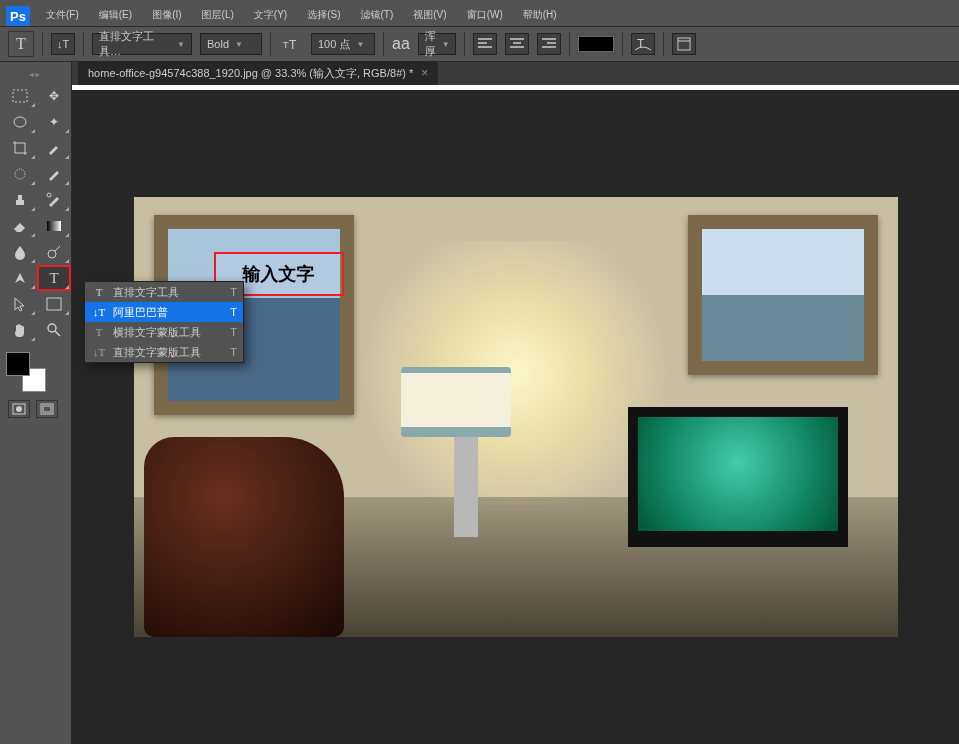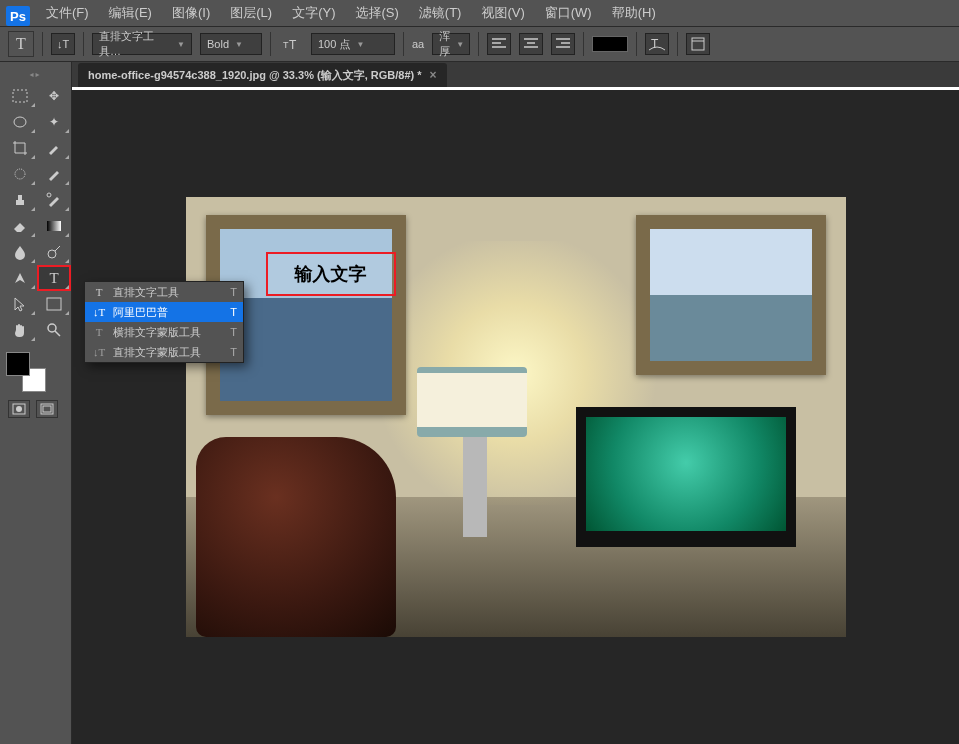--- a/index.html
+++ b/index.html
@@ -1,19 +1,19 @@
 <!DOCTYPE html>
 <html><head>
 <meta charset="utf-8">
 <style>
 * { margin: 0; padding: 0; box-sizing: border-box; font-family: "Microsoft YaHei", Arial, sans-serif; }
 body { background: #535353; color: #ccc; width: 959px; height: 744px; overflow: hidden; font-size: 12px; }
 .menubar { background: #535353; height: 26px; display: flex; align-items: flex-end; padding-left: 6px; }
 .ps-logo { width: 24px; height: 20px; background: #1473e6; color: #fff; font-weight: bold; font-size: 13px; display: flex; align-items: center; justify-content: center; margin-right: 6px; border-radius: 2px; }
-.menu-item { padding: 4px 10px; cursor: default; font-size: 13px; }
+.menu-item { padding: 4px 10px; cursor: default; font-size: 10px; }
 .optionbar { background: #535353; height: 36px; border-top: 1px solid #2a2a2a; border-bottom: 1px solid #2a2a2a; display: flex; align-items: center; padding: 0 8px; gap: 8px; }
 .opt-tool-icon { width: 26px; height: 26px; border: 1px solid #333; display: flex; align-items: center; justify-content: center; font-family: Georgia, serif; font-size: 16px; color: #ccc; }
 .vsep { width: 1px; height: 24px; background: #333; }
 .opt-dd { height: 22px; background: #3f3f3f; border: 1px solid #222; display: flex; align-items: center; padding: 0 6px; font-size: 11px; gap: 6px; }
 .opt-dd .arw { font-size: 8px; color: #999; }
 .opt-btn { width: 24px; height: 22px; background: #3f3f3f; border: 1px solid #222; display: flex; align-items: center; justify-content: center; font-size: 12px; }
 .color-swatch { width: 36px; height: 16px; background: #000; border: 1px solid #666; }
 .workarea { display: flex; height: calc(744px - 62px); }
 .tool-panel { width: 72px; background: #535353; border-right: 1px solid #2a2a2a; padding-top: 8px; position: relative; }
 .tool-panel-handle { height: 10px; text-align: center; font-size: 8px; color: #888; line-height: 10px; letter-spacing: 2px;}
@@ -21,25 +21,25 @@
 .tool-cell { width: 32px; height: 24px; display: flex; align-items: center; justify-content: center; color: #ccc; position: relative; }
 .tool-cell.sel { background: #3a3a3a; }
 .tool-cell .tri { position: absolute; right: 1px; bottom: 1px; width: 0; height: 0; border-right: 4px solid #aaa; border-top: 4px solid transparent; }
 .tool-cell.red-outline { outline: 2px solid #ec1c24; outline-offset: -1px; }
 .swatches { margin-top: 6px; margin-left: 6px; position: relative; width: 40px; height: 40px; }
 .sw-fg { position: absolute; top: 0; left: 0; width: 24px; height: 24px; background: #000; border: 1px solid #888; }
 .sw-bg { position: absolute; bottom: 0; right: 0; width: 24px; height: 24px; background: #fff; border: 1px solid #888; }
 .tool-footer { display: flex; gap: 6px; padding: 8px; }
 .tool-footer .fcell { width: 22px; height: 18px; border: 1px solid #333; display: flex; align-items: center; justify-content: center; font-size: 11px; }
 .canvas-area { flex: 1; background: #262626; display: flex; flex-direction: column; position: relative; }
-.doc-tabbar { height: 28px; background: #3a3a3a; border-bottom: 3px solid #ffffff; display: flex; align-items: flex-end; padding-left: 6px; font-weight: bold; }
+.doc-tabbar { height: 28px; background: #3a3a3a; border-bottom: 5px solid #ffffff; display: flex; align-items: flex-end; padding-left: 6px; }
 .doc-tab { height: 24px; background: #262626; padding: 4px 10px; font-size: 11px; color: #ccc; display: flex; align-items: center; gap: 8px; border-top-left-radius: 3px; border-top-right-radius: 3px; }
 .doc-tab .close { font-size: 12px; color: #888; }
 .canvas-viewport { flex: 1; display: flex; align-items: center; justify-content: center; background: #262626; }
-.canvas-image { width: 660px; height: 440px; position: relative; background: linear-gradient(135deg, #d8c9a8 0%, #fff8dc 25%, #8a7a5a 55%, #5a4a3a 100%); overflow: hidden; }
+.canvas-image { width: 764px; height: 440px; position: relative; background: linear-gradient(135deg, #d8c9a8 0%, #fff8dc 25%, #8a7a5a 55%, #5a4a3a 100%); overflow: hidden; }
 .wall { position: absolute; inset: 0; background: #c8bfa3; }
 .glow { position: absolute; left: 28%; top: 10%; width: 44%; height: 60%; background: radial-gradient(circle at 50% 50%, rgba(255,250,200,0.95) 0%, rgba(255,240,170,0.6) 35%, rgba(200,180,120,0) 72%); }
 .frame-left { position: absolute; left: 20px; top: 18px; width: 200px; height: 200px; border: 14px solid #7a6a4a; background: linear-gradient(#a9c5dc 40%, #4a6a8a 40%); box-shadow: 0 2px 6px rgba(0,0,0,0.4); }
 .frame-right { position: absolute; right: 20px; top: 18px; width: 190px; height: 160px; border: 14px solid #7a6a4a; background: linear-gradient(#cde 50%, #6a8a9a 50%); box-shadow: 0 2px 6px rgba(0,0,0,0.4); }
 .lamp-base { position: absolute; left: 42%; bottom: 100px; width: 24px; height: 120px; background: #b8b8b8; }
 .lamp-shade { position: absolute; left: 35%; bottom: 200px; width: 110px; height: 70px; background: #f5f0dc; border-top: 6px solid #8aa; border-bottom: 10px solid #8aa; border-radius: 4px; }
 .monitor { position: absolute; right: 50px; bottom: 90px; width: 220px; height: 140px; background: #111; border: 10px solid #111; border-bottom-width: 16px; }
 .monitor-screen { position: absolute; inset: 0; background: radial-gradient(circle at 50% 40%, #4ca 0%, #186 60%, #053 100%); }
 .desk { position: absolute; left: 0; bottom: 0; width: 100%; height: 140px; background: linear-gradient(rgba(120,110,90,0.5), rgba(40,35,25,0.8)); }
 .chair { position: absolute; left: 10px; bottom: 0; width: 200px; height: 200px; background: radial-gradient(circle at 40% 30%, #6a3020 0%, #3a1810 60%, #1a0a05 100%); border-radius: 30px 60px 10px 10px; }
@@ -87,26 +87,26 @@
     <span>Bold</span>
     <span class="arw">▼</span>
   </div>
   <div class="vsep"></div>
   <div class="opt-btn" style="border:none;background:none">
     <svg width="16" height="14">
         <text x="0" y="11" font-size="9" fill="#ccc">T</text>
         <text x="6" y="12" font-size="12" fill="#ccc">T</text>
       </svg>
   </div>
-  <div class="opt-dd" style="width:84px">
+  <div class="opt-dd" style="width:64px">
     <span>100 点</span>
     <span class="arw">▼</span>
   </div>
   <div class="vsep"></div>
-  <span style="font-size:11px">aa</span>
+  <span style="font-size:16px">aa</span>
   <div class="opt-dd" style="width:38px">
     <span>浑厚</span>
     <span class="arw">▼</span>
   </div>
   <div class="vsep"></div>
   <div class="opt-btn">
     <svg width="14" height="12">
         <path d="M0 1h14M0 5h9M0 9h14" stroke="#ccc" stroke-width="1.5"></path>
       </svg>
   </div>

